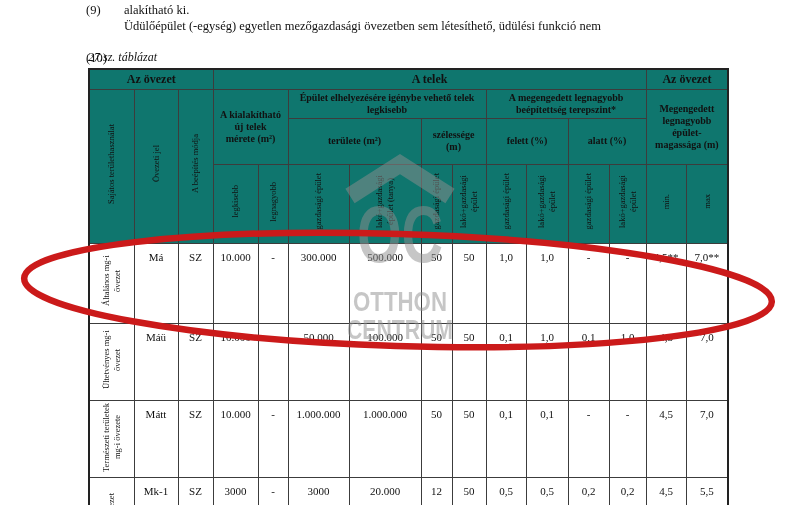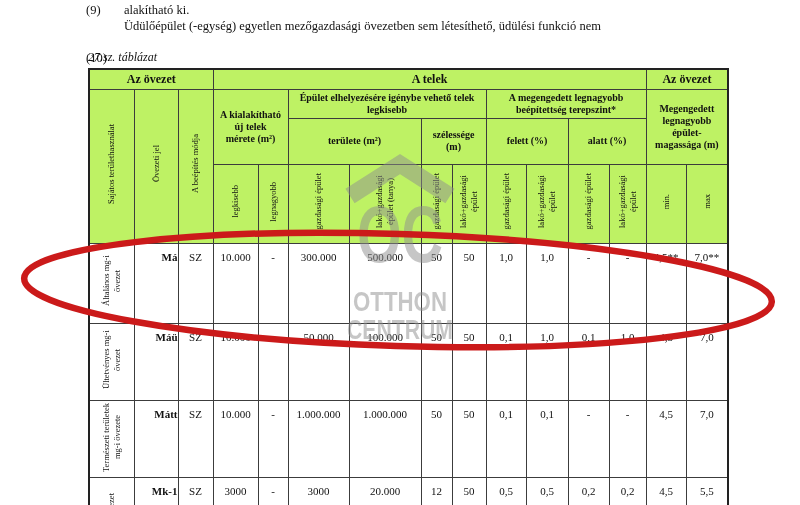--- a/index.html
+++ b/index.html
@@ -12,30 +12,30 @@
   .para { display: flex; }
   .pnum { width: 38px; flex: 0 0 38px; }
   .ptext span { display: block; }
 
   #caption { position: absolute; left: 88px; top: 50px; width: 652px; text-align: left; font-size: 12px; font-style: italic; }
 
   
   #tblwrap { position: absolute; left: 88px; top: 68px; }
   table { border-collapse: collapse; table-layout: fixed; width: 639px; border: 2px solid #222; }
   td { border: 1px solid #3c3c3c; overflow: hidden; text-align: center; vertical-align: middle; }
-  td.h { background: #bef264; }
+  td.h { background: #0f766e; }
   .ga { font-size: 12px; font-weight: bold; }
   .hb { font-size: 10px; font-weight: bold; line-height: 1.2; padding: 1px 6px; }
   .v { display: inline-block; writing-mode: vertical-rl; transform: rotate(180deg);
        font-size: 8.5px; line-height: 1.25; max-height: 100%; }
   .vh { max-height: 146px; }
   .vc { max-height: 74px; }
   .vd { max-height: 72px; }
   td.data { vertical-align: top; padding-top: 7px; font-size: 11px; }
-  td.code { font-weight: bold; text-align: right; }
+  td.code { font-weight: normal; }
   tr.rA { height: 20px; } tr.rB1 { height: 29px; } tr.rB2 { height: 46px; }
   tr.rC { height: 79px; }
   tr.d1 { height: 80px; } tr.d2 { height: 71px; } tr.d3 { height: 75px; } tr.d4 { height: 80px; }
 
   
   #wm { position: absolute; left: 330px; top: 150px; width: 140px; height: 200px; opacity: 0.5; pointer-events: none; }
   #wm text { font-family: "Liberation Sans", sans-serif; font-weight: bold; fill: #8f8f8f; }
 
   
   #ann { position: absolute; left: 0; top: 0; width: 800px; height: 505px; pointer-events: none; }

